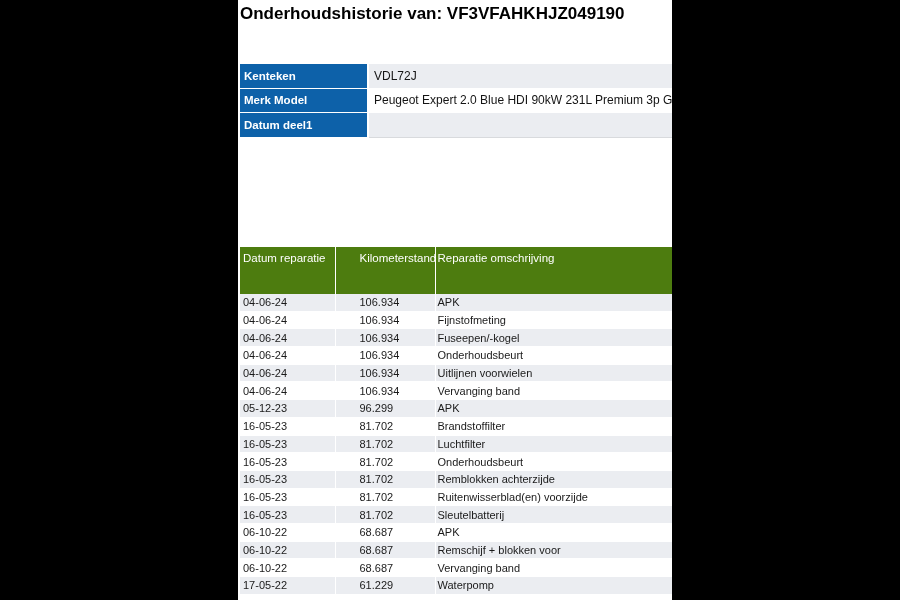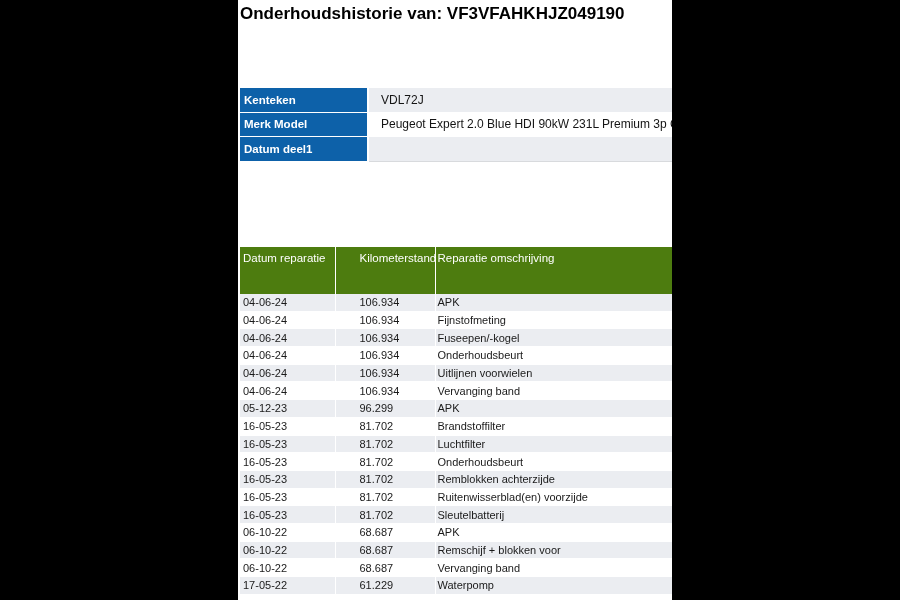--- a/index.html
+++ b/index.html
@@ -38,41 +38,41 @@
     white-space: nowrap;
   }
   table {
     border-collapse: collapse;
     table-layout: fixed;
   }
   
   .info-table {
     position: absolute;
     left: 2px;
-    top: 88px;
+    top: 64px;
     width: 620px;
   }
   .info-table td {
     height: 21.5px;
     border-bottom: 1px solid #ffffff;
     vertical-align: middle;
     overflow: hidden;
     white-space: nowrap;
   }
   .info-table td.ilabel {
     width: 122px;
     background: #0d61a9;
     color: #ffffff;
     font-weight: bold;
     font-size: 11.5px;
     padding-left: 4px;
     border-right: 2px solid #ffffff;
   }
   .info-table td.ivalue {
-    padding-left: 12px;
+    padding-left: 5px;
     font-size: 12px;
     color: #141414;
   }
   .info-table tr:nth-child(odd) td.ivalue { background: #ebedf1; }
   .info-table tr:nth-child(even) td.ivalue { background: #ffffff; }
   .info-table tr:last-child td.ivalue { border-bottom: 1px solid #d8dadd; text-align: right; }
 
   
   .repair-table {
     position: absolute;

